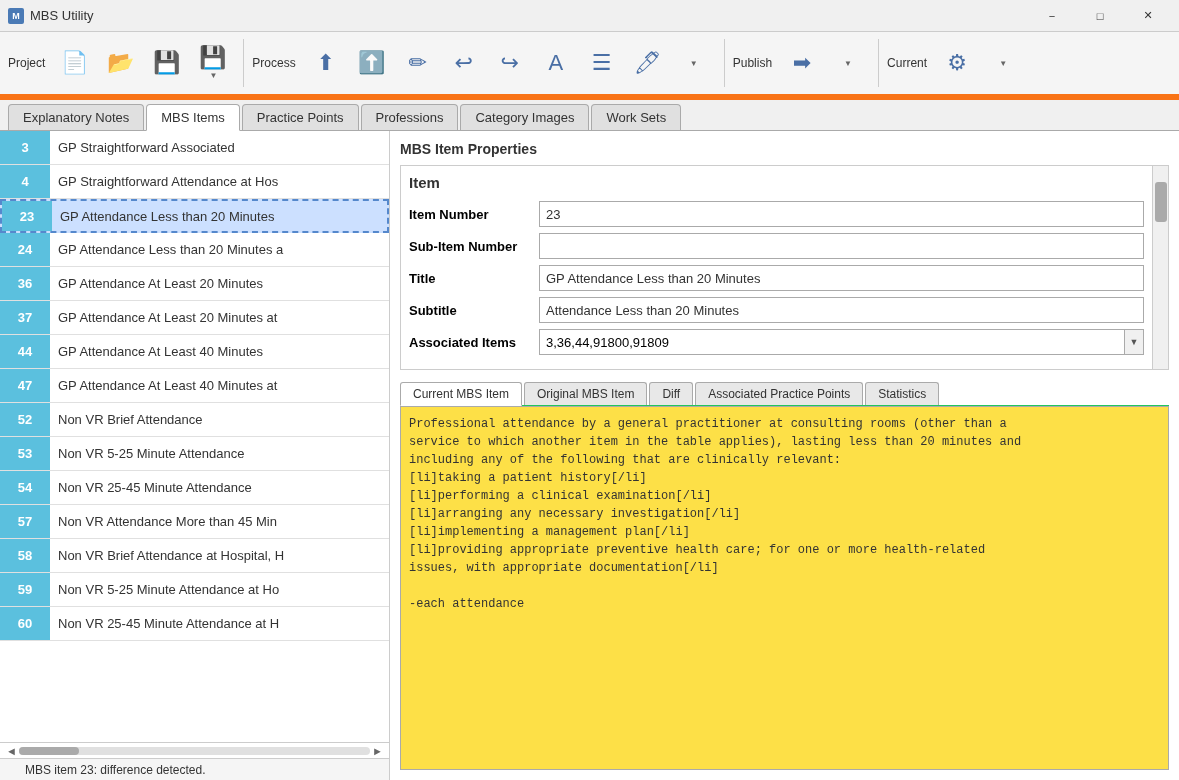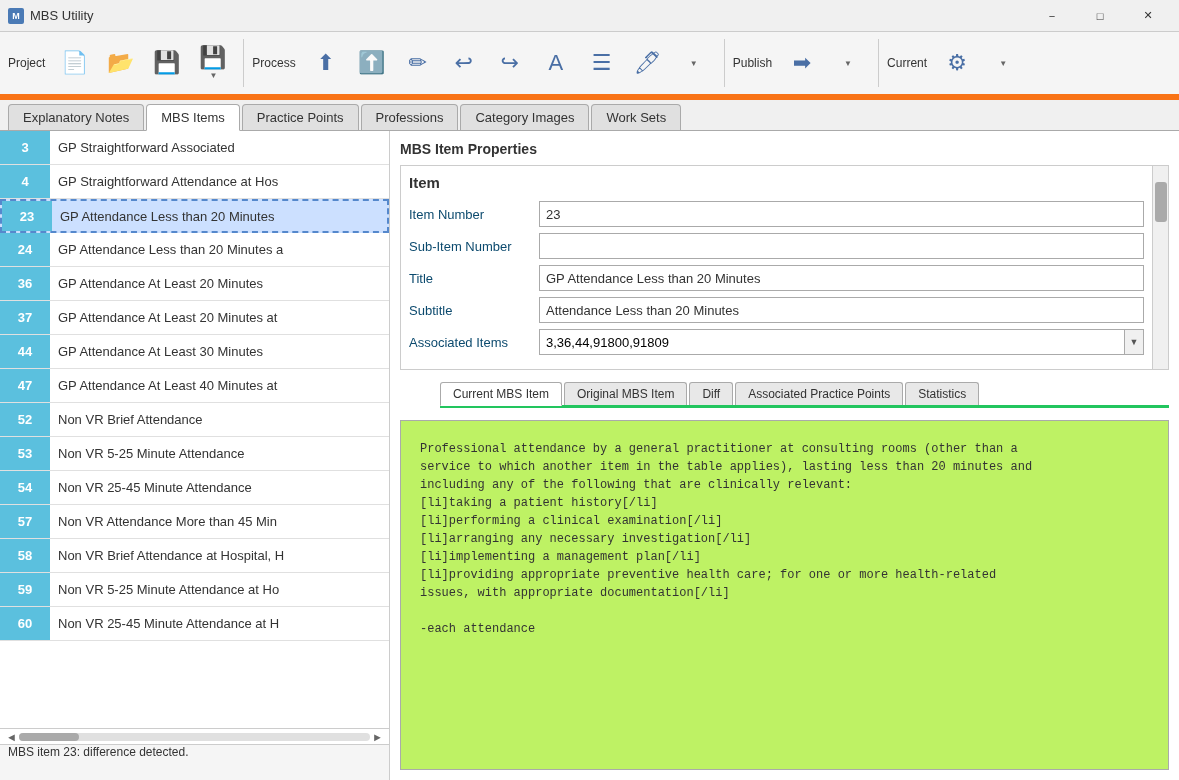--- a/index.html
+++ b/index.html
@@ -191,25 +191,25 @@
     .scroll-thumb {
       width: 60px;
       height: 8px;
       background: #aaa;
       border-radius: 4px;
     }
     .scroll-arrow {
       font-size: 11px; color: #666; cursor: pointer; padding: 0 2px;
     }
     #status-bar {
-      height: 36px;
+      height: 22px;
       background: #f5f5f5;
       border-top: 1px solid #ccc;
-      display: flex; align-items: flex-start;
-      padding: 0 8px;
+      display: flex; align-items: center;
+      padding: 0 25px;
       font-size: 12px;
       color: #333;
     }
 
     
     #right-panel {
       flex: 1;
       display: flex;
       flex-direction: column;
       padding: 10px;
@@ -228,22 +228,23 @@
       margin-bottom: 10px;
     }
     .field-row {
       display: flex;
       align-items: center;
       margin-bottom: 6px;
     }
     .field-label {
       width: 130px;
       font-size: 13px;
-      color: #0c4a6e;
+      color: #000000;
       flex-shrink: 0;
+      font-weight: bold;
     }
     .field-input {
       flex: 1;
       height: 26px;
       border: 1px solid #aaa;
       padding: 2px 6px;
       font-size: 13px;
       background: white;
       color: #333;
     }
@@ -264,22 +265,21 @@
       border: 1px solid #aaa;
       background: #f0f0f0;
       display: flex; align-items: center; justify-content: center;
       font-size: 9px; color: #555; cursor: pointer;
     }
 
     
     #content-tabs {
       display: flex;
       margin-top: 8px;
-      border-bottom: 3px solid #22c55e;
-      margin-left: 40px;
+      border-bottom: 1px solid #22c55e;
     }
     .content-tab {
       padding: 4px 12px;
       border: 1px solid #aaa;
       border-bottom: none;
       background: #e8e8e8;
       cursor: pointer;
       font-size: 12px;
       color: #333;
       border-radius: 3px 3px 0 0;
@@ -287,30 +287,30 @@
     }
     .content-tab.active {
       background: white;
       border-bottom: 1px solid white;
       margin-bottom: -1px;
     }
 
     #text-area {
       flex: 1;
       border: 1px solid #aaa;
-      padding: 19px;
+      padding: 8px;
       font-family: 'Courier New', monospace;
       font-size: 12px;
       color: #333;
-      background: #bef264;
+      background: #fde047;
       overflow-y: auto;
       white-space: pre-wrap;
       line-height: 1.5;
       resize: none;
-      margin-top: 12px;
+      margin-top: 0;
     }
 
     .right-scroll {
       width: 16px;
       background: #f0f0f0;
       border-left: 1px solid #ccc;
       display: flex;
       flex-direction: column;
       align-items: center;
     }
@@ -463,21 +463,21 @@
         <div class="list-item">
           <div class="item-num">36</div>
           <div class="item-label">GP Attendance At Least 20 Minutes</div>
         </div>
         <div class="list-item">
           <div class="item-num">37</div>
           <div class="item-label">GP Attendance At Least 20 Minutes at</div>
         </div>
         <div class="list-item">
           <div class="item-num">44</div>
-          <div class="item-label">GP Attendance At Least 30 Minutes</div>
+          <div class="item-label">GP Attendance At Least 40 Minutes</div>
         </div>
         <div class="list-item">
           <div class="item-num">47</div>
           <div class="item-label">GP Attendance At Least 40 Minutes at</div>
         </div>
         <div class="list-item">
           <div class="item-num">52</div>
           <div class="item-label">Non VR Brief Attendance</div>
         </div>
         <div class="list-item">

